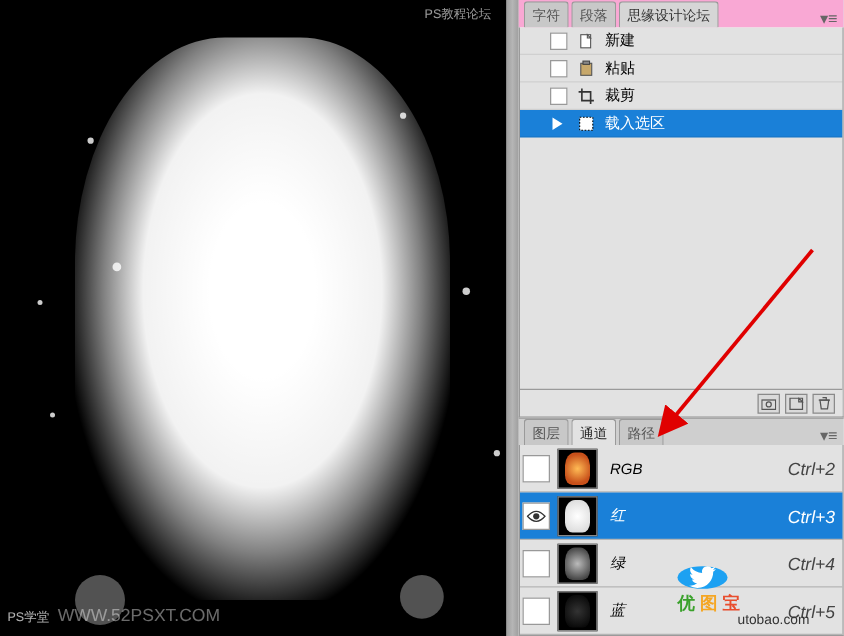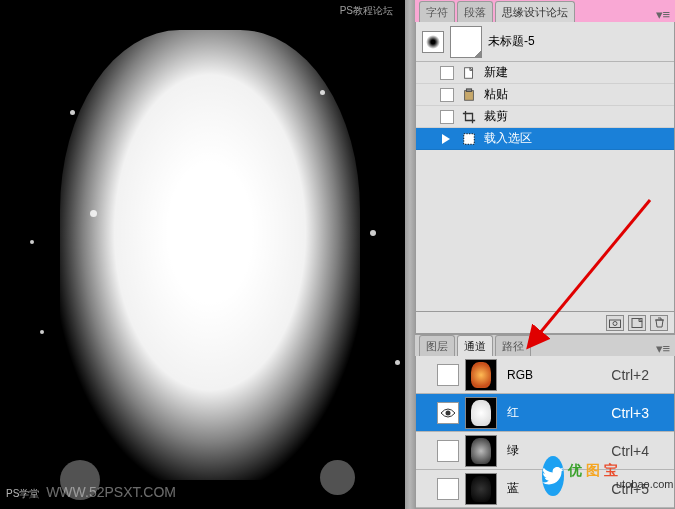--- a/index.html
+++ b/index.html
@@ -33,31 +33,31 @@
   .hist-mark.play { border: none; background: transparent; position: relative; }
   .hist-mark.play::before { content: ""; position: absolute; left: 2px; top: 2px; border-style: solid; border-width: 5px 0 5px 8px; border-color: transparent transparent transparent #444; }
   .history-row.selected .hist-mark.play::before { border-color: transparent transparent transparent #fff; }
   .hist-icon { width: 18px; height: 16px; flex: none; display: flex; align-items: center; justify-content: center; }
   .hist-icon svg { width: 14px; height: 14px; }
   .row-label { flex: 1; }
   .status-bar { height: 22px; background: #e2e2e2; border-top: 1px solid #9a9a9a; display: flex; align-items: center; justify-content: flex-end; padding: 0 6px; gap: 4px; }
   .sb-icon { width: 18px; height: 16px; border: 1px solid #8a8a8a; display: flex; align-items: center; justify-content: center; font-size: 11px; color: #555; background: #dadada; cursor: pointer; }
   .panel-tabs { display: flex; align-items: flex-end; height: 22px; padding: 2px 4px 0; background: #cfcfcf; font-size: 11px; gap: 2px; border-top: 1px solid #9a9a9a; }
   .channels-panel { flex: none; background: #e2e2e2; border: 1px solid #9a9a9a; border-top: none; display: flex; flex-direction: column; }
-  .channel-row { display: flex; align-items: center; height: 38px; border-bottom: 1px solid #b5b5b5; padding: 0 21px; gap: 6px; font-size: 12px; cursor: pointer; }
+  .channel-row { display: flex; align-items: center; height: 38px; border-bottom: 1px solid #b5b5b5; padding: 0 2px; gap: 6px; font-size: 12px; cursor: pointer; font-style: italic; }
   .channel-row.selected { background: #1a80d8; color: #fff; }
   .eye-col { width: 22px; height: 22px; border: 1px solid #999; background: #fff; display: flex; align-items: center; justify-content: center; flex: none; }
   .eye-col.has-eye svg { width: 16px; height: 12px; }
   .ch-thumb { width: 32px; height: 32px; border: 1px solid #888; flex: none; background: #000; display: flex; align-items: center; justify-content: center; overflow: hidden; }
   .ch-thumb-inner { width: 20px; height: 26px; border-radius: 40% 40% 30% 30%; }
   .ch-label { flex: 1; margin-left: 4px; }
   .ch-short { margin-left: auto; margin-right: 4px; font-size: 14px; color: #444; }
   .channel-row.selected .ch-short { color: #fff; }
   .arrow { position: absolute; z-index: 50; pointer-events: none; }
-  .brand-logo { position: absolute; right: 8px; bottom: 10px; width: 125px; height: 46px; z-index: 60; display: flex; align-items: center; gap: 4px; }
+  .brand-logo { position: absolute; right: 8px; bottom: 10px; width: 125px; height: 46px; z-index: 60; display: flex; align-items: flex-start; gap: 4px; flex-direction: column; }
   .bird { width: 40px; height: 40px; border-radius: 50%; background: #1da1f2; display: flex; align-items: center; justify-content: center; }
   .bird svg { width: 22px; height: 18px; fill: #fff; }
   .brand-text { display: flex; flex-direction: column; line-height: 1; }
   .brand-text .cn { font-size: 14px; color: #3aa12b; font-weight: bold; letter-spacing: 4px; }
   .brand-text .cn span:nth-child(2){ color: #f5a623; }
   .brand-text .cn span:nth-child(3){ color: #e94e2e; }
   .brand-text .url { font-size: 11px; color: #333; letter-spacing: 0; margin-top: 2px; padding-left: 48px; }
 </style>
 </head>
 <body>
@@ -89,25 +89,20 @@
 
   <div class="main-right" style="position:relative;">
 
     <div class="tabs">
       <div class="tab">字符</div>
       <div class="tab">段落</div>
       <div class="tab brand active">思缘设计论坛</div>
       <div class="tab-menu">▾≡</div>
     </div>
     <div class="panel-body">
-      <div class="doc-row">
-        <div class="brush-preview"></div>
-        <div class="doc-thumb"></div>
-        <div>未标题-5</div>
-      </div>
       <div class="history-list">
         <div class="history-row">
           <div class="hist-mark"></div>
           <div class="hist-icon">
             <svg viewBox="0 0 16 16">
                 <rect x="3" y="2" width="9" height="12" fill="#fff" stroke="#555"></rect>
                 <path d="M9 2 L12 5 L9 5 Z" fill="#ccc" stroke="#555"></path>
               </svg>
           </div>
           <div class="row-label">新建</div>

